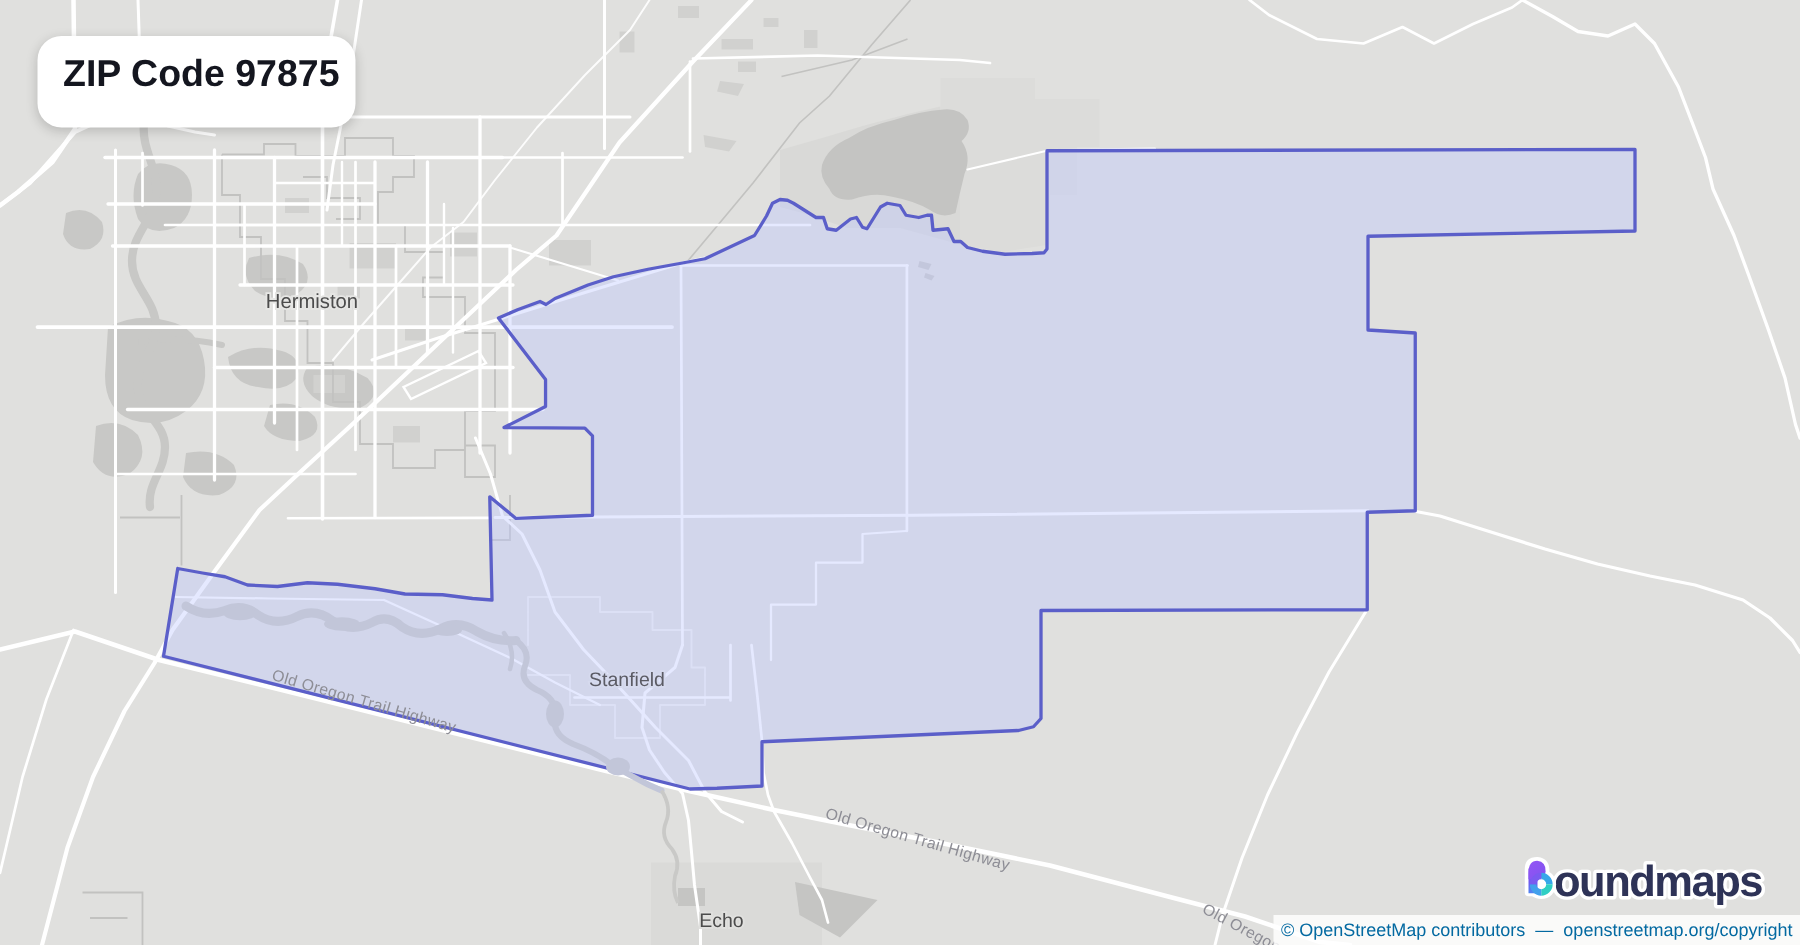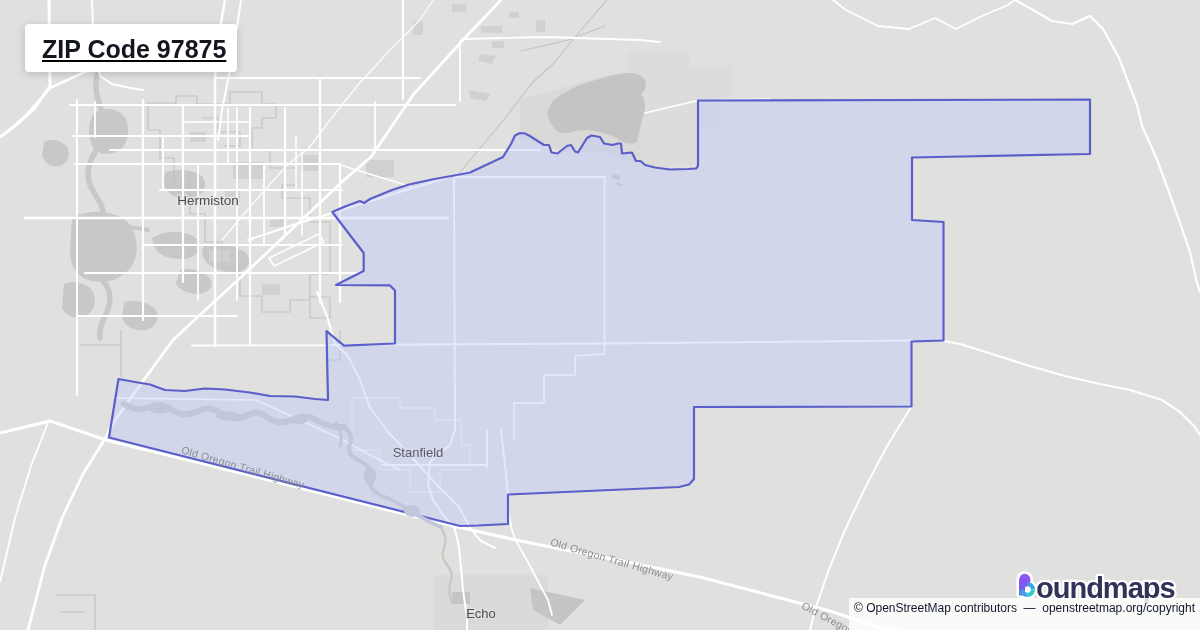--- a/index.html
+++ b/index.html
@@ -1,20 +1,20 @@
 <!DOCTYPE html>
 <html><head>
 <meta charset="utf-8">
 <style>
   html,body{margin:0;padding:0;}
   body{width:1200px;height:630px;overflow:hidden;position:relative;font-family:"Liberation Sans",sans-serif;background:#e0e0de;}
   #map{position:absolute;left:0;top:0;}
-  #badge{position:absolute;left:25px;top:24px;width:212px;height:48px;background:#ffffff;border-radius:4px;box-shadow:0 2px 8px rgba(0,0,0,0.18);text-decoration:underline;}
+  #badge{position:absolute;left:25px;top:24px;width:212px;height:61px;background:#ffffff;border-radius:16px;box-shadow:0 2px 8px rgba(0,0,0,0.18);}
   #badge span{display:block;margin:11px 0 0 17px;font-size:25px;font-weight:bold;color:#14161f;letter-spacing:0px;white-space:nowrap;}
-  #attr{position:absolute;right:0;bottom:0;height:32px;background:rgba(255,255,255,0.82);font-size:12px;color:#0f172a;line-height:20px;padding:0 5px 0 5px;white-space:nowrap;}
+  #attr{position:absolute;right:0;bottom:0;height:20px;background:rgba(255,255,255,0.82);font-size:12px;color:#0369a1;line-height:20px;padding:0 5px 0 5px;white-space:nowrap;}
   #logo{position:absolute;left:1014px;top:569px;}
 </style>
 </head>
 <body>
 <svg id="map" width="1200" height="630" viewBox="0 0 1200 630">
   <rect x="0" y="0" width="1200" height="630" fill="#e0e0de"></rect>
 
   <g stroke="none">
     <path fill="#dcdcda" d="M627,52 L690,52 L690,66 L733,66 L733,98 L718,98 L718,130 L700,130 L700,163 L668,168 L640,163 L640,130 L627,130 Z"></path>
     <path fill="#d9d9d7" d="M520,100 L548,92 L575,84 L605,76 L627,71 L627,130 L640,130 L640,163 L600,152 L565,152 L535,142 L520,138 Z"></path>

